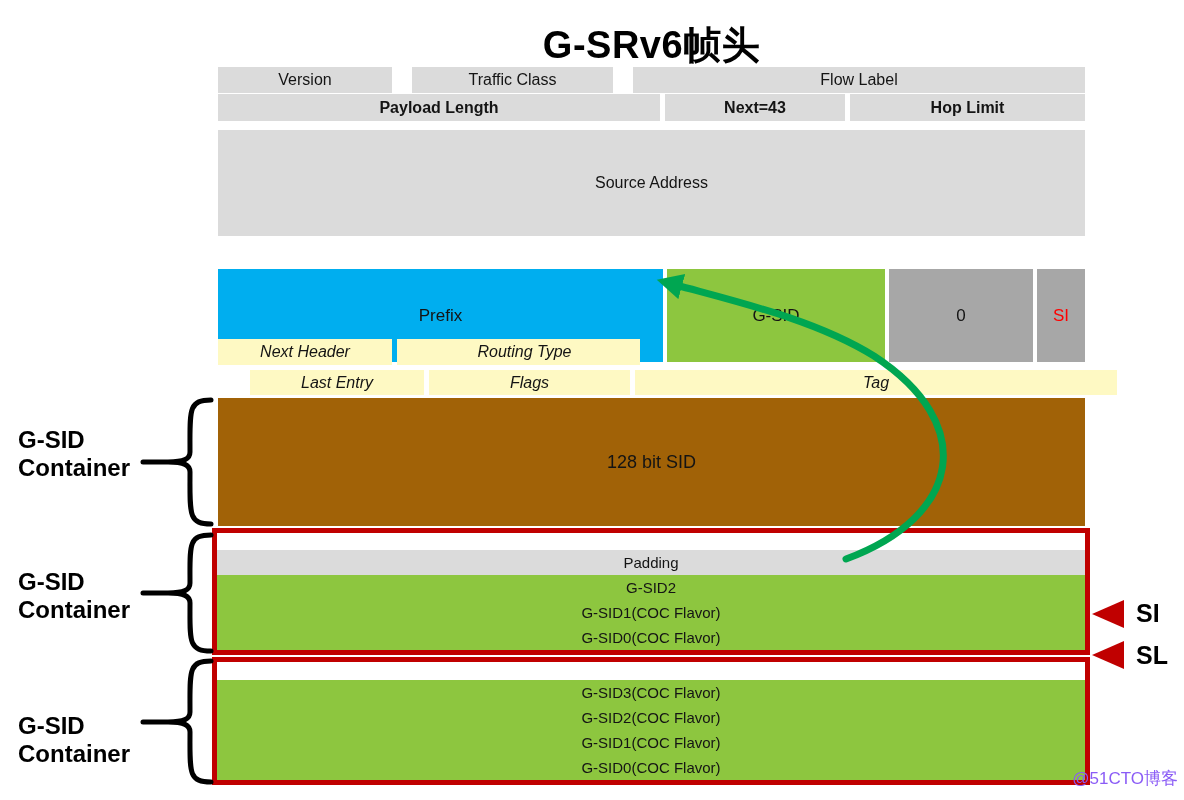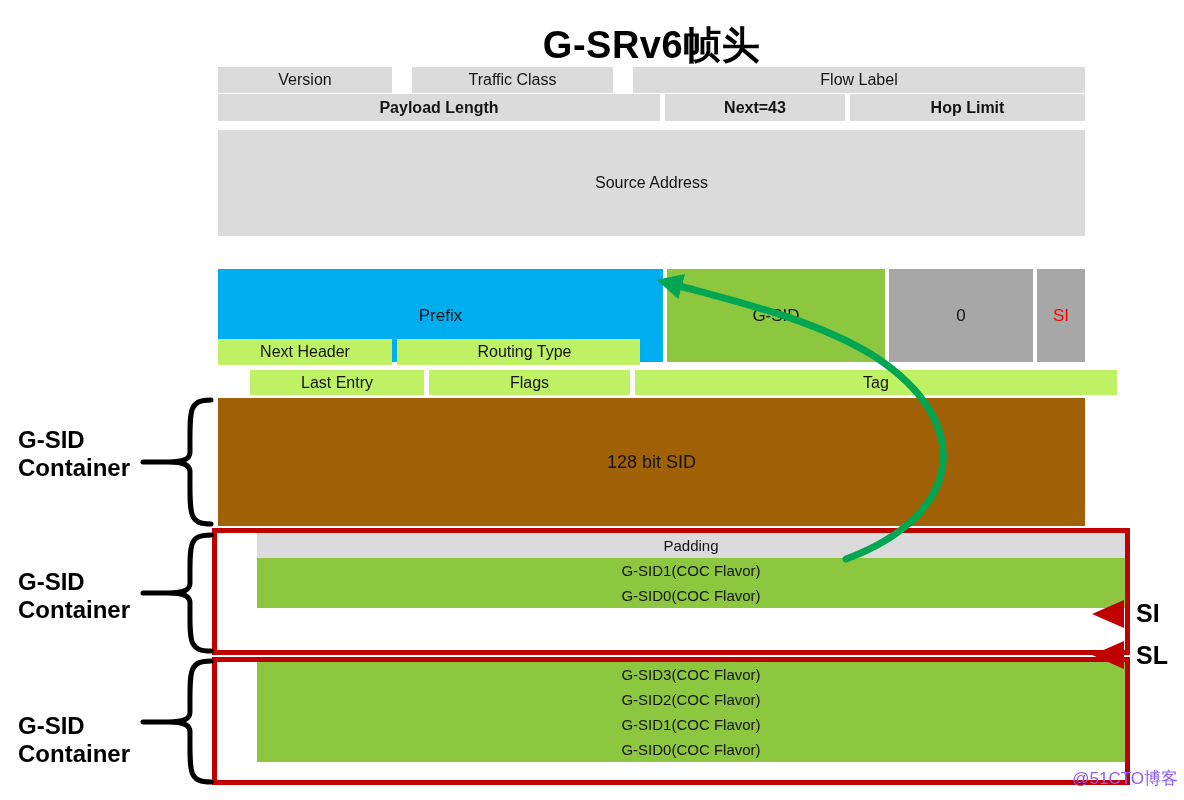--- a/index.html
+++ b/index.html
@@ -13,42 +13,42 @@
     text-align:center;font-size:38px;font-weight:800;color:#000;
     letter-spacing:0.5px;
   }
   .tbl{position:absolute;left:218px;top:67px;width:867px;}
   .row{position:absolute;left:0;width:867px;display:flex;}
   .cell{
     display:flex;align-items:center;justify-content:center;
     font-size:16px;color:#141414;box-sizing:border-box;text-align:center;
   }
   .g-light{background:#dbdbdb;}
-  .g-mid{background:#bef264;}
+  .g-mid{background:#fef9c3;font-style:italic;}
   .g-dark{background:#a7a7a7;}
   .c-cyan{background:#00aeef;}
   .c-green{background:#8dc63f;}
   .c-lblue{background:#a16207;}
   .t-red{color:#ff0000;}
   .r1{top:0;height:26px;gap:20px;}
   .r2{top:27px;height:27px;gap:5px;font-weight:bold;}
   .r3{top:63px;height:106px;}
   .r4{top:174px;height:93px;gap:4px;margin-top:28px;}
   .r4 .cell{font-size:17px;}
   .r5{top:272px;height:26px;gap:5px;}
   .r6{top:303px;height:25px;gap:5px;padding-left:32px;}
   .r7{top:331px;height:128px;}
   .r7 .cell{font-size:18px;}
   .w174{width:174px;} .w201{width:201px;} .w442{width:442px;}
   .w180{width:180px;} .w445{width:445px;} .w218{width:218px;}
   .w144{width:144px;} .w243{width:243px;padding-left:12px;} .wfill{flex:1;}
   .redbox{
     position:absolute;left:212px;width:868px;
     border:5px solid #c00000;background:#ffffff;
-    display:flex;flex-direction:column;justify-content:flex-start;padding-left:40px;
+    display:flex;flex-direction:column;justify-content:flex-end;
   }
   .box1{top:528px;height:117px;}
   .box2{top:657px;height:118px;}
   .brow{
     height:25px;display:flex;align-items:center;justify-content:center;
     font-size:15px;color:#141414;
   }
   .side-label{
     position:absolute;left:18px;width:150px;
     font-size:24px;line-height:28px;font-weight:800;color:#000;
@@ -101,20 +101,21 @@
       <div class="cell g-mid w201">Flags</div>
       <div class="cell g-mid wfill">Tag</div>
     </div>
     <div class="row r7">
       <div class="cell c-lblue wfill">128 bit SID</div>
     </div>
   </div>
 
   <div class="redbox box1">
     <div class="brow g-light">Padding</div>
+    <div class="brow c-green">G-SID2</div>
     <div class="brow c-green">G-SID1(COC Flavor)</div>
     <div class="brow c-green">G-SID0(COC Flavor)</div>
   </div>
 
   <div class="redbox box2">
     <div class="brow c-green">G-SID3(COC Flavor)</div>
     <div class="brow c-green">G-SID2(COC Flavor)</div>
     <div class="brow c-green">G-SID1(COC Flavor)</div>
     <div class="brow c-green">G-SID0(COC Flavor)</div>
   </div>

